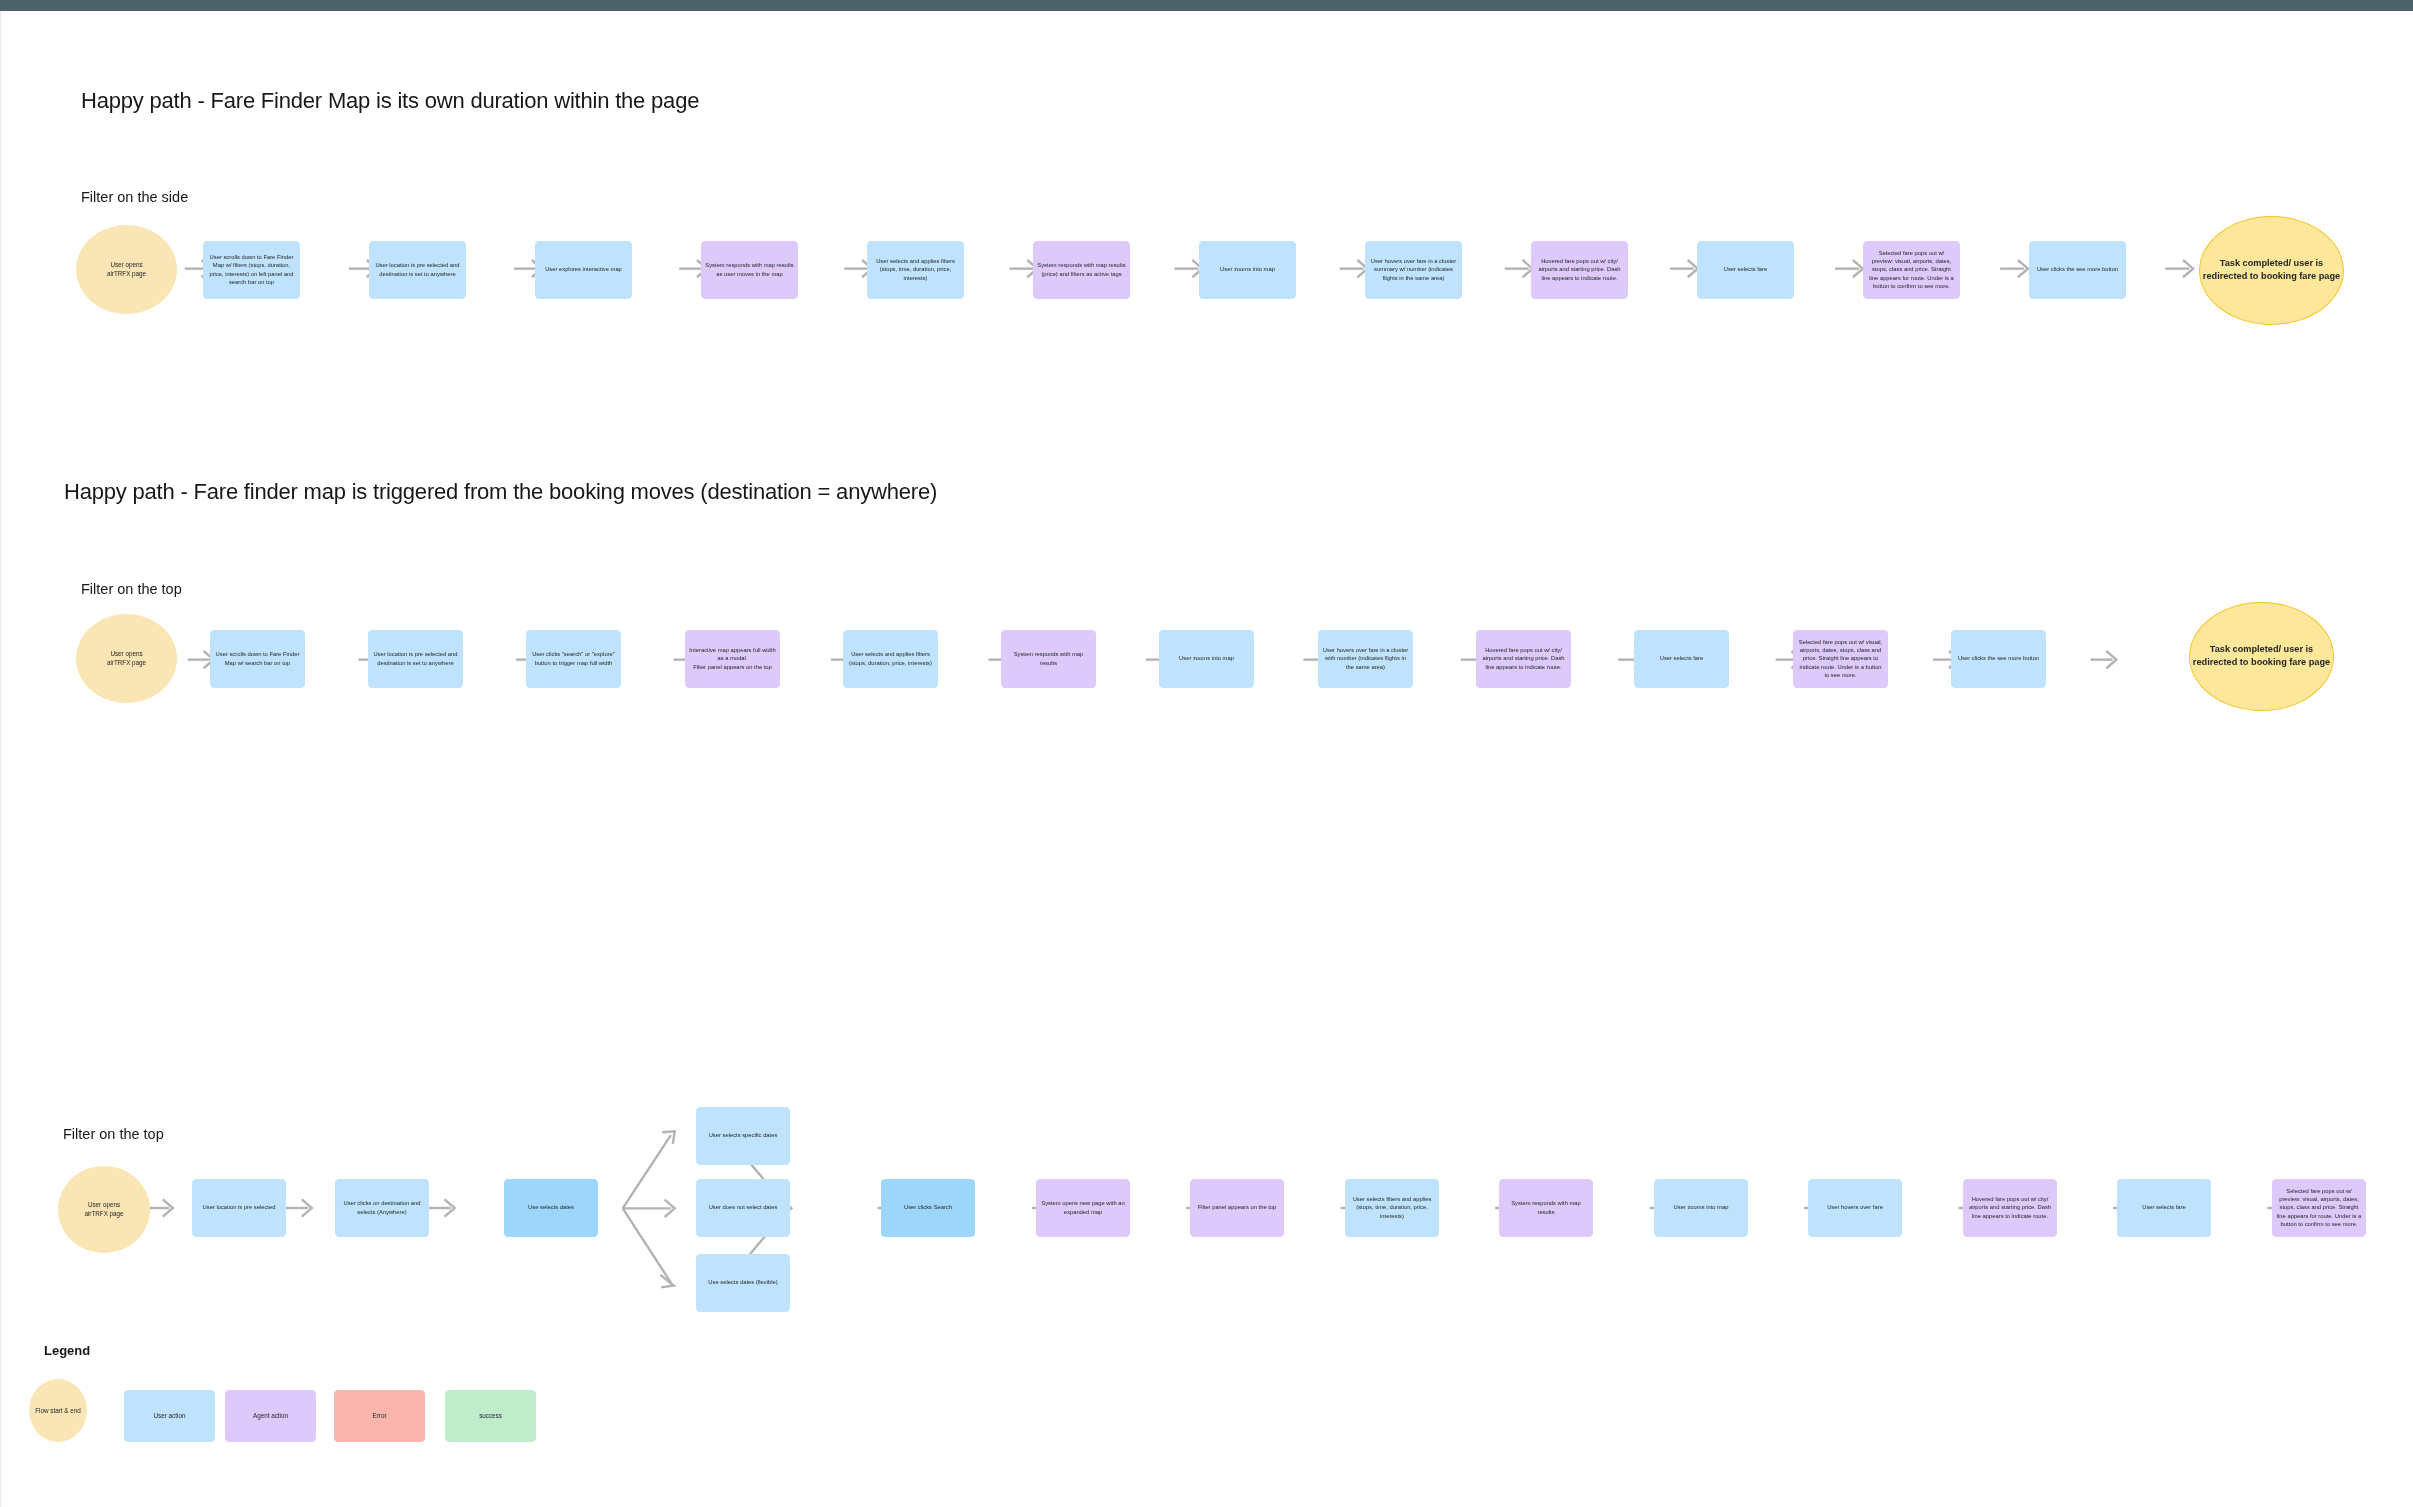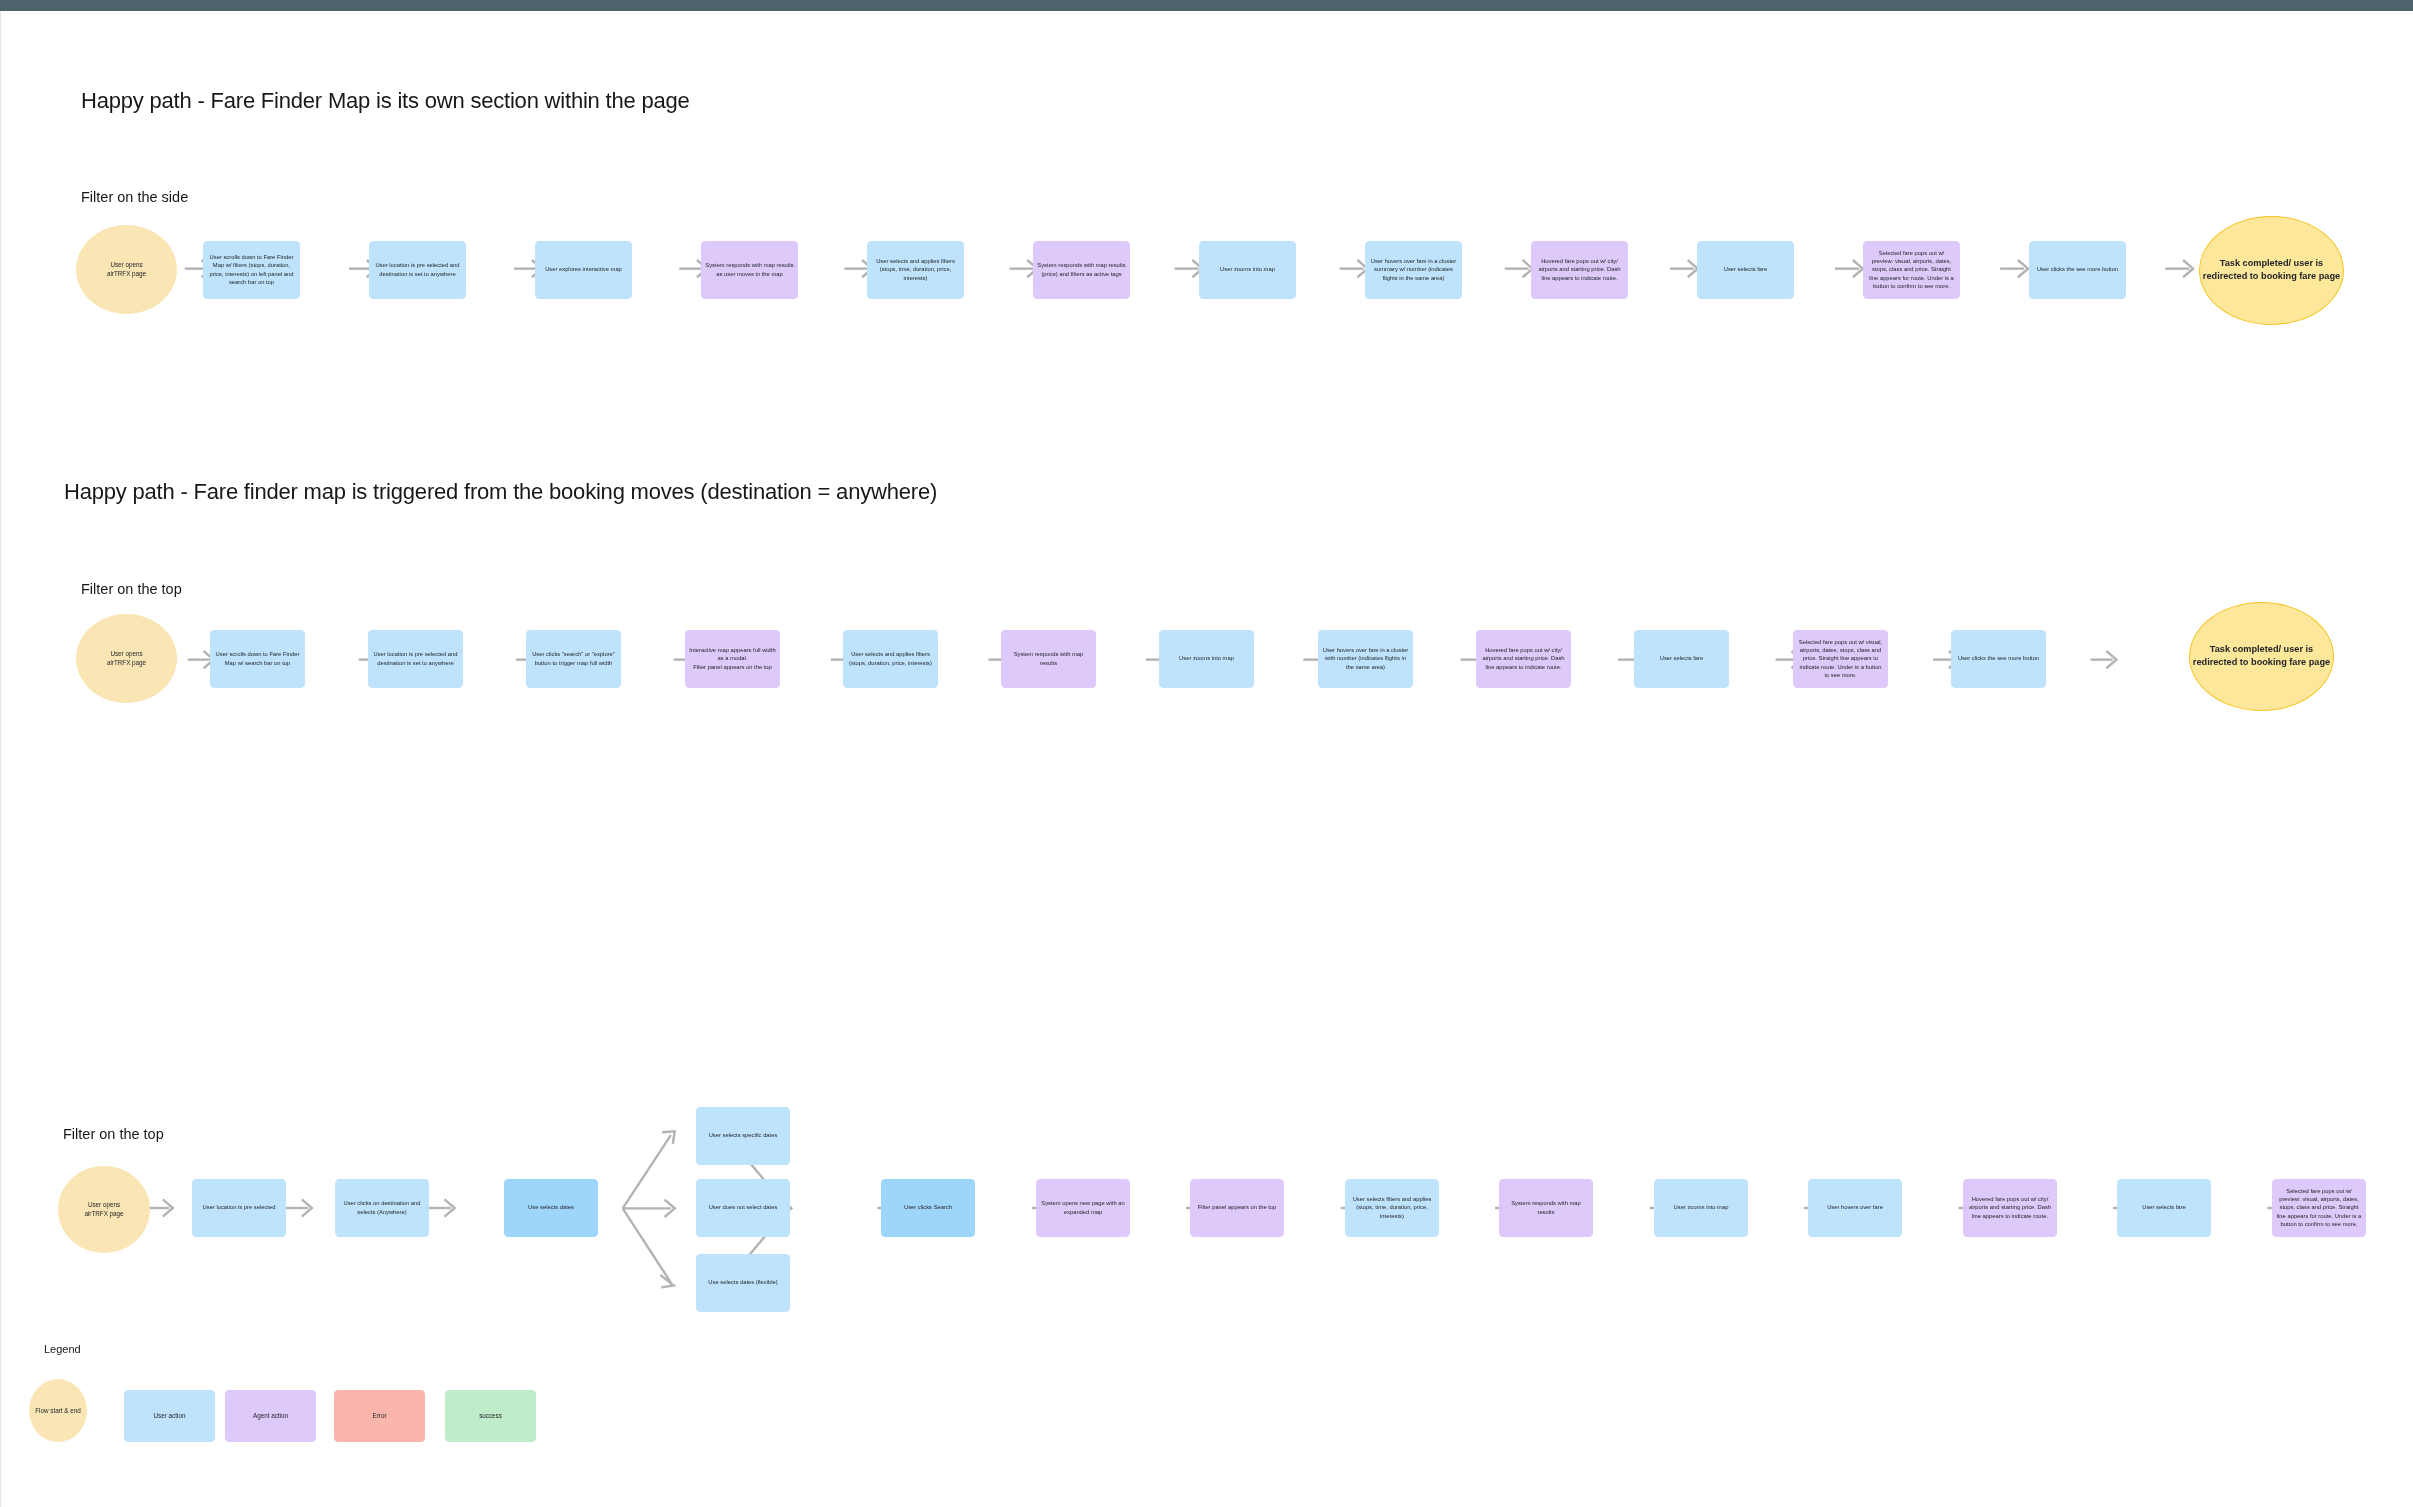--- a/index.html
+++ b/index.html
@@ -41,22 +41,22 @@
   }
   .subsection-title {
     position: absolute;
     font-size: 14.5px;
     font-weight: 500;
     color: #17181a;
     white-space: nowrap;
   }
   .legend-title {
     position: absolute;
-    font-size: 11px;
-    font-weight: 400;
+    font-size: 13px;
+    font-weight: 700;
     color: #17181a;
     white-space: nowrap;
   }
 
   
   .node {
     position: absolute;
     display: flex;
     align-items: center;
     justify-content: center;
@@ -103,21 +103,21 @@
     border-radius: 4.3px;
   }
 </style>
 </head>
 <body>
 
 <div id="topbar"></div>
 
 <div id="canvas">
 
-  <div class="section-title" style="left:80px; top:77px;">Happy path - Fare Finder Map is its own section within the page</div>
+  <div class="section-title" style="left:80px; top:77px;">Happy path - Fare Finder Map is its own duration within the page</div>
   <div class="subsection-title" style="left:80px; top:178px;">Filter on the side</div>
 
   <svg class="conn" style="left:72px; top:237px; width:2230px; height:48px;" viewBox="0 0 4620 100">
     <g>
       <line x1="220" y1="43" x2="268" y2="43"></line>
         <polyline points="255,25 276,43 255,61"></polyline>
       <line x1="562" y1="43" x2="612" y2="43"></line>
         <polyline points="599,25 620,43 599,61"></polyline>
       <line x1="906" y1="43" x2="956" y2="43"></line>
         <polyline points="943,25 964,43 943,61"></polyline>

